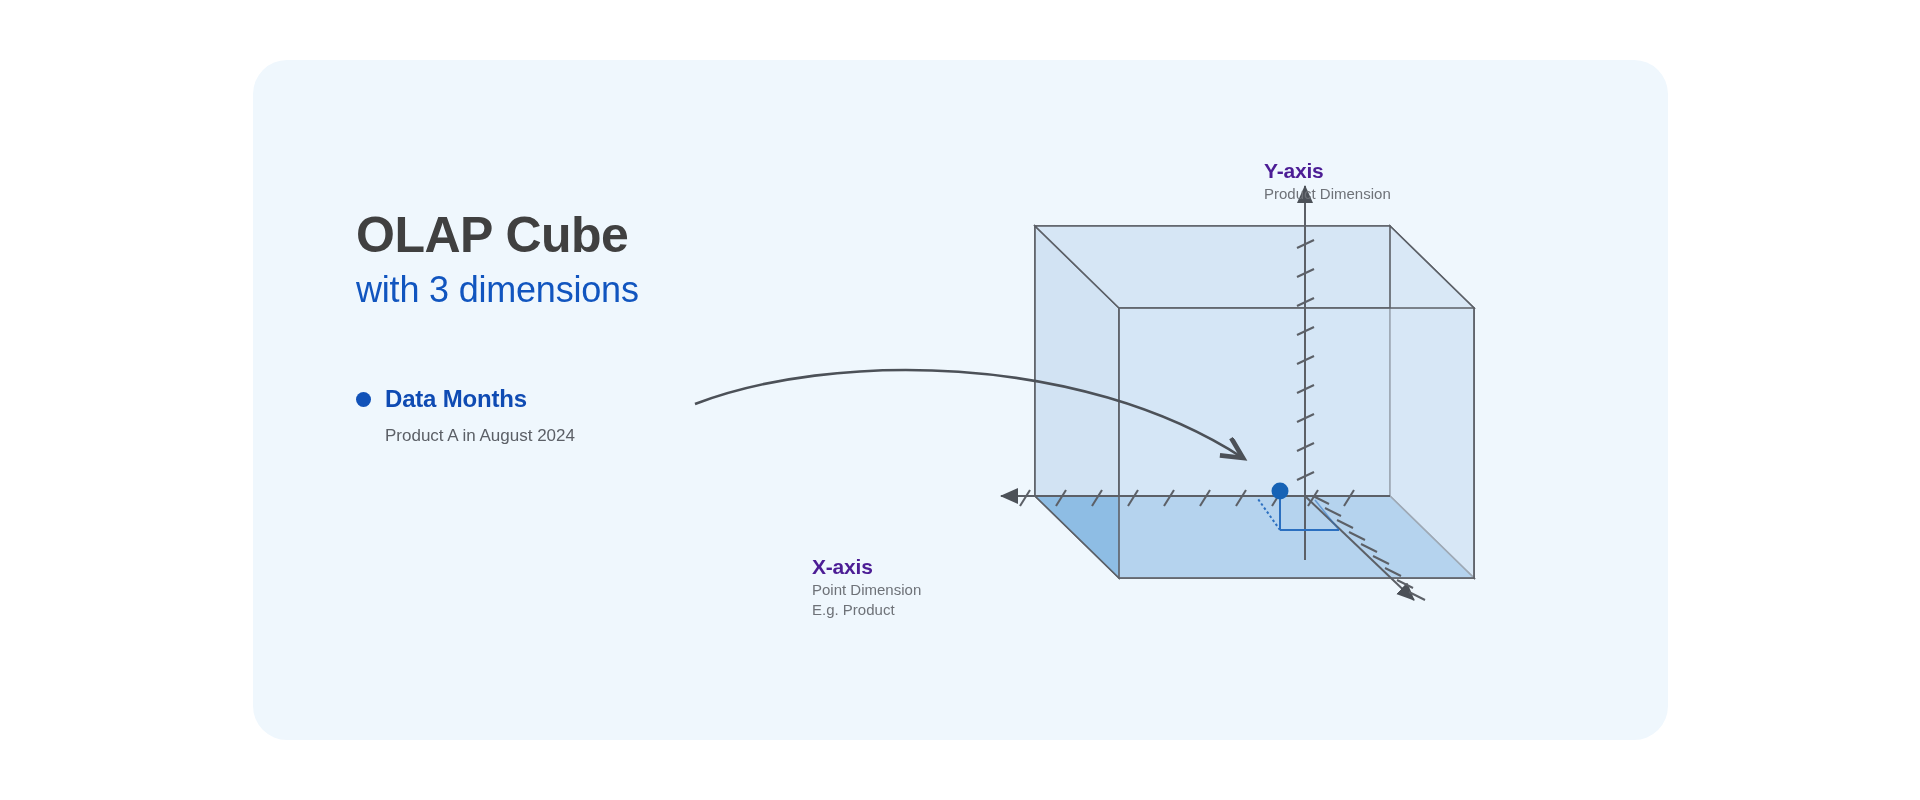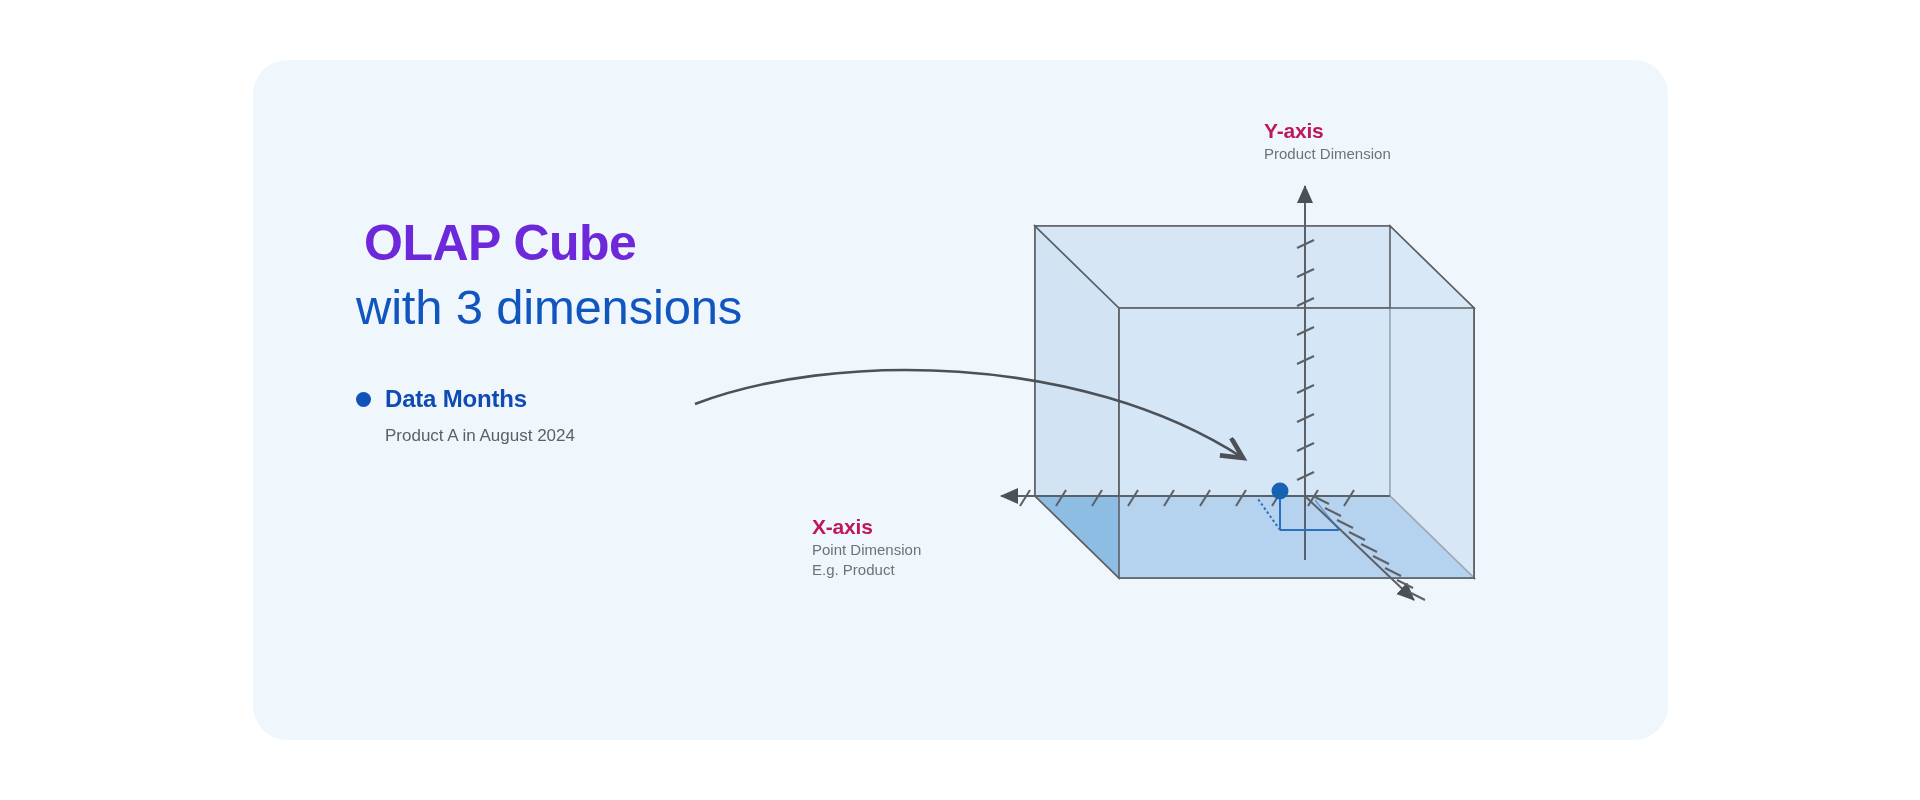--- a/index.html
+++ b/index.html
@@ -39,27 +39,27 @@
   
   .text-col {
     position: absolute;
     left: 356px;
     top: 208px;
     width: 470px;
   }
   .title-main {
     font-size: 50px;
     font-weight: bold;
-    color: #6d28d9;
+    color: #404040;
     letter-spacing: -0.5px;
     line-height: 1.08;
-    margin: 8px;
+    margin: 0;
   }
   .title-sub {
-    font-size: 49px;
+    font-size: 36px;
     font-weight: normal;
     color: #1155bf;
     letter-spacing: -0.2px;
     line-height: 1.2;
     margin: 6px 0 0 0;
   }
 
   .bullet-block {
     position: absolute;
     left: 356px;
@@ -92,23 +92,24 @@
     color: #5c6067;
   }
 
   
   .axis-label {
     position: absolute;
   }
   .axis-name {
     font-size: 21px;
     font-weight: bold;
-    color: #be185d;
+    color: #4c1d95;
     letter-spacing: -0.2px;
     line-height: 1.25;
+    margin-top: 40px;
   }
   .axis-desc {
     font-size: 15px;
     color: #6e7278;
     line-height: 1.3;
   }
   #label-y { left: 1264px; top: 118px; }
   #label-x { left: 812px; top: 514px; }
   #label-z { left: 1377px; top: 623px; }
 </style>

